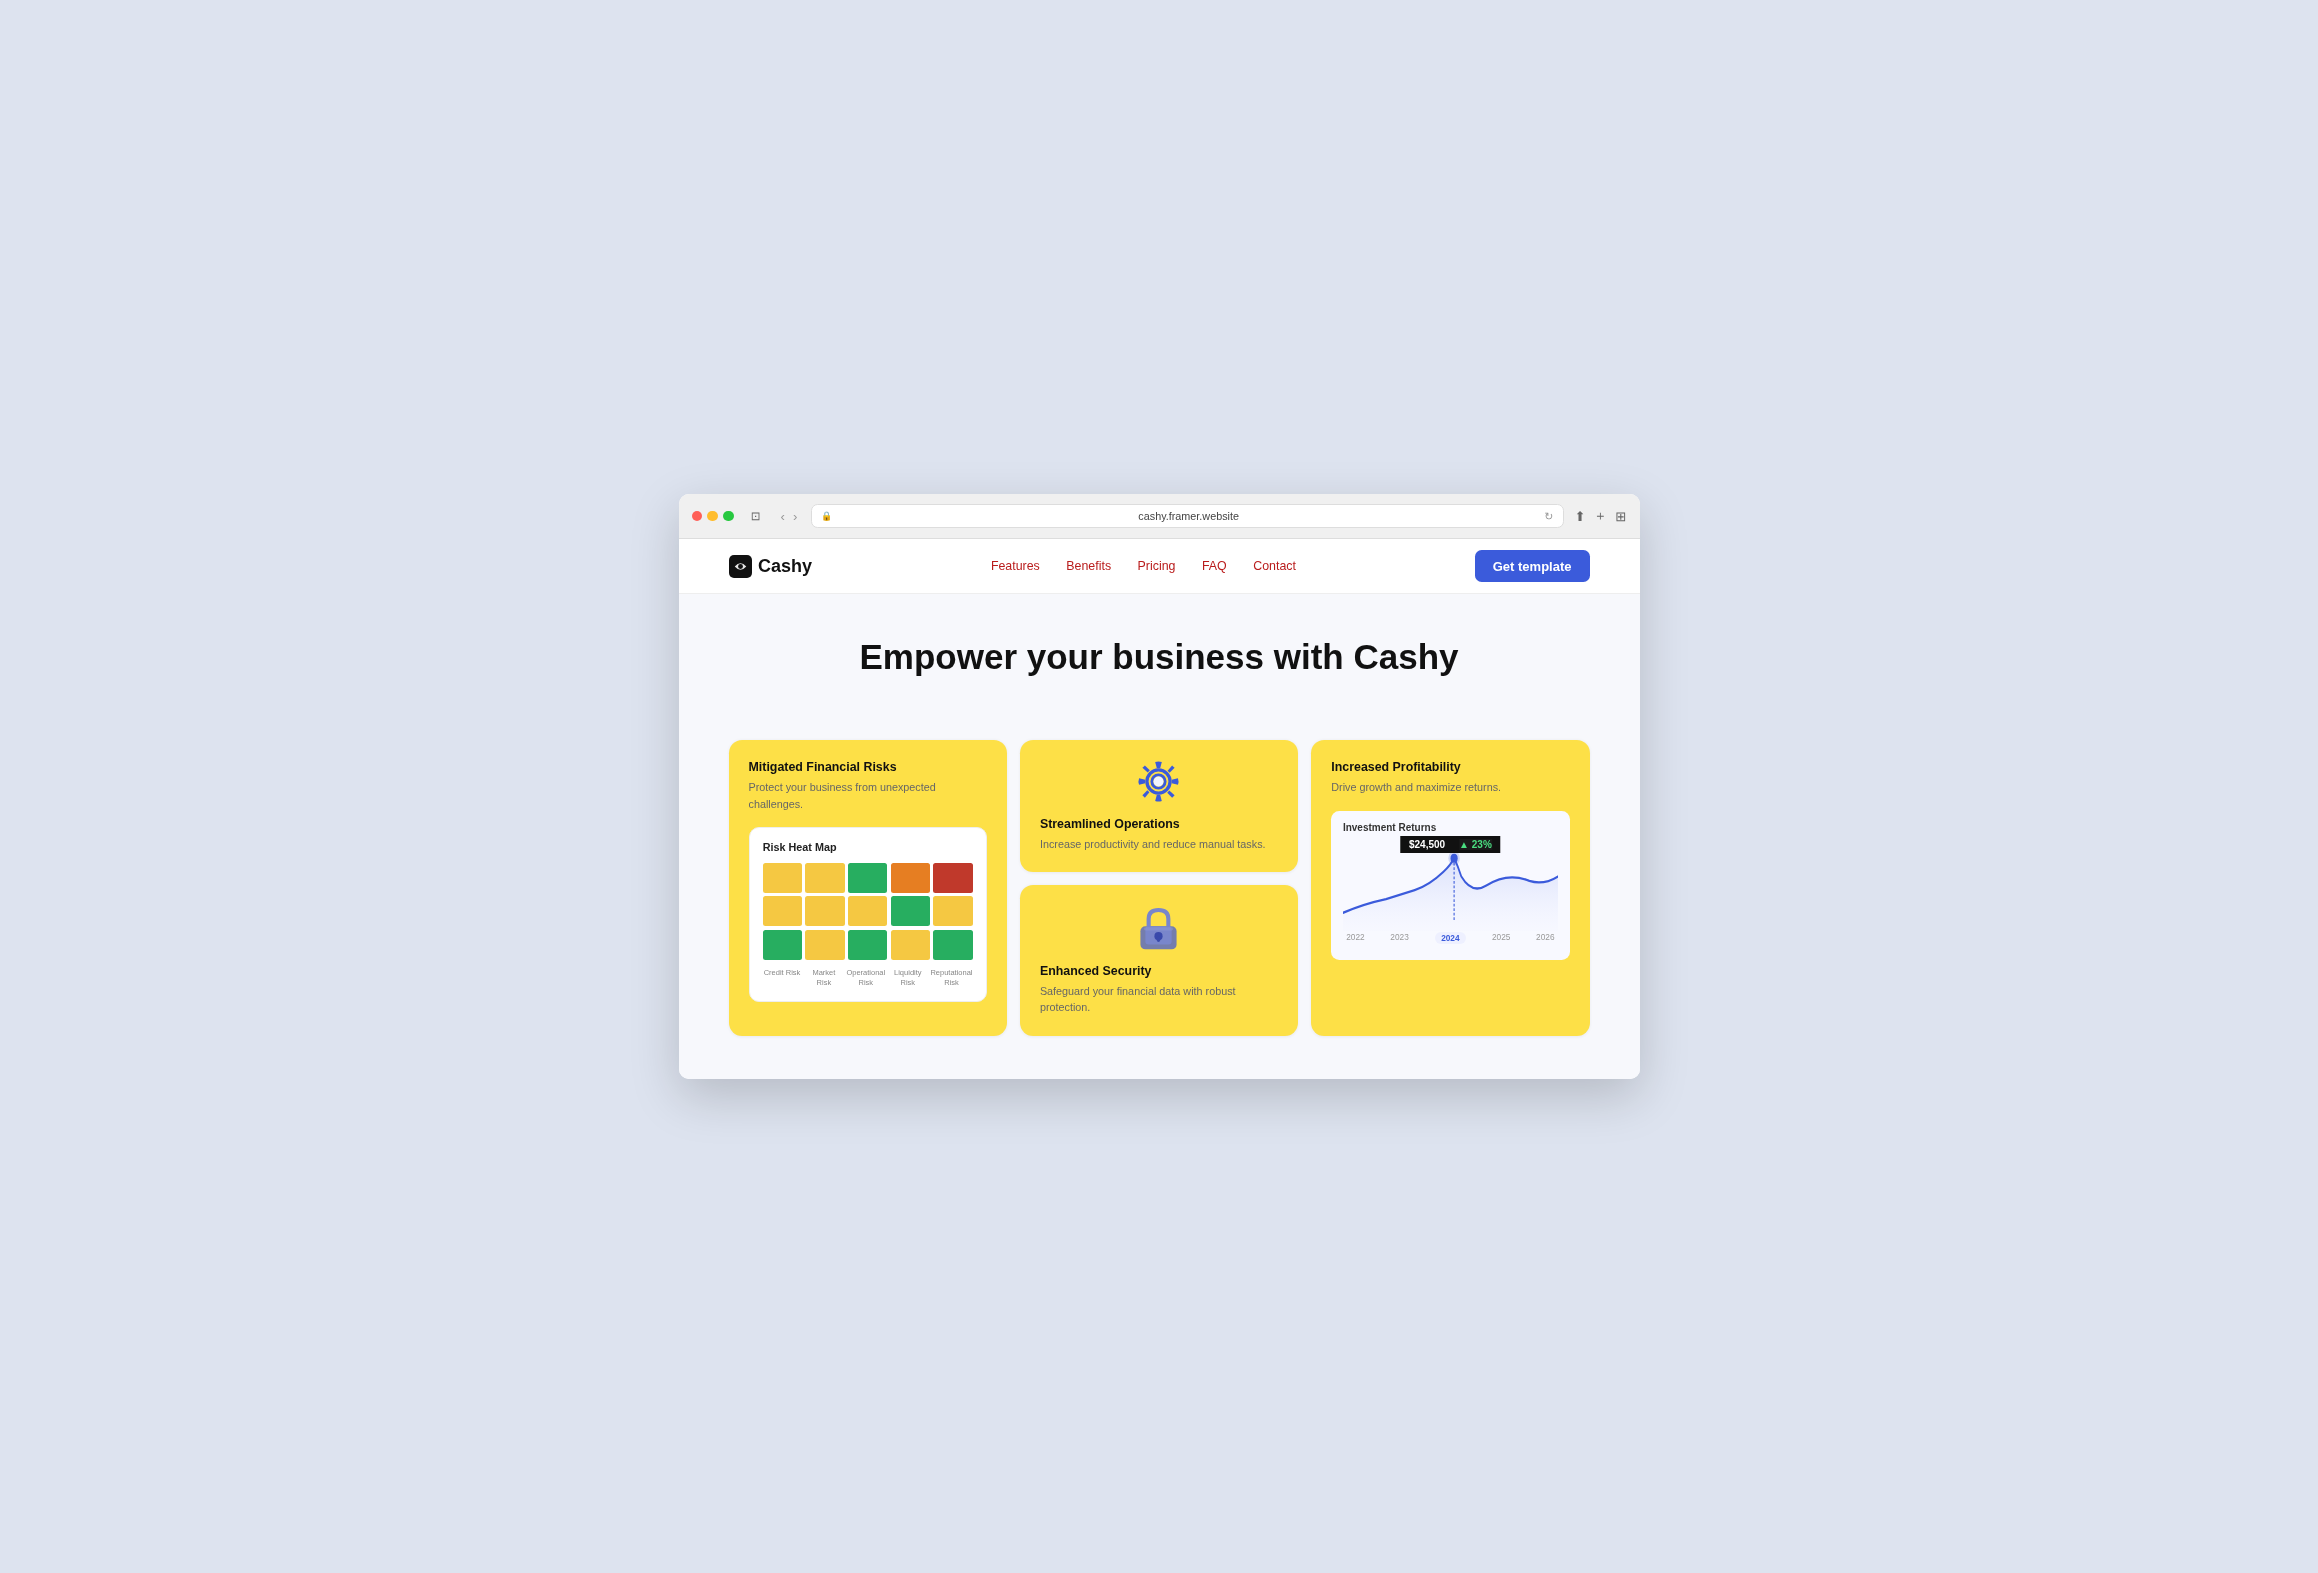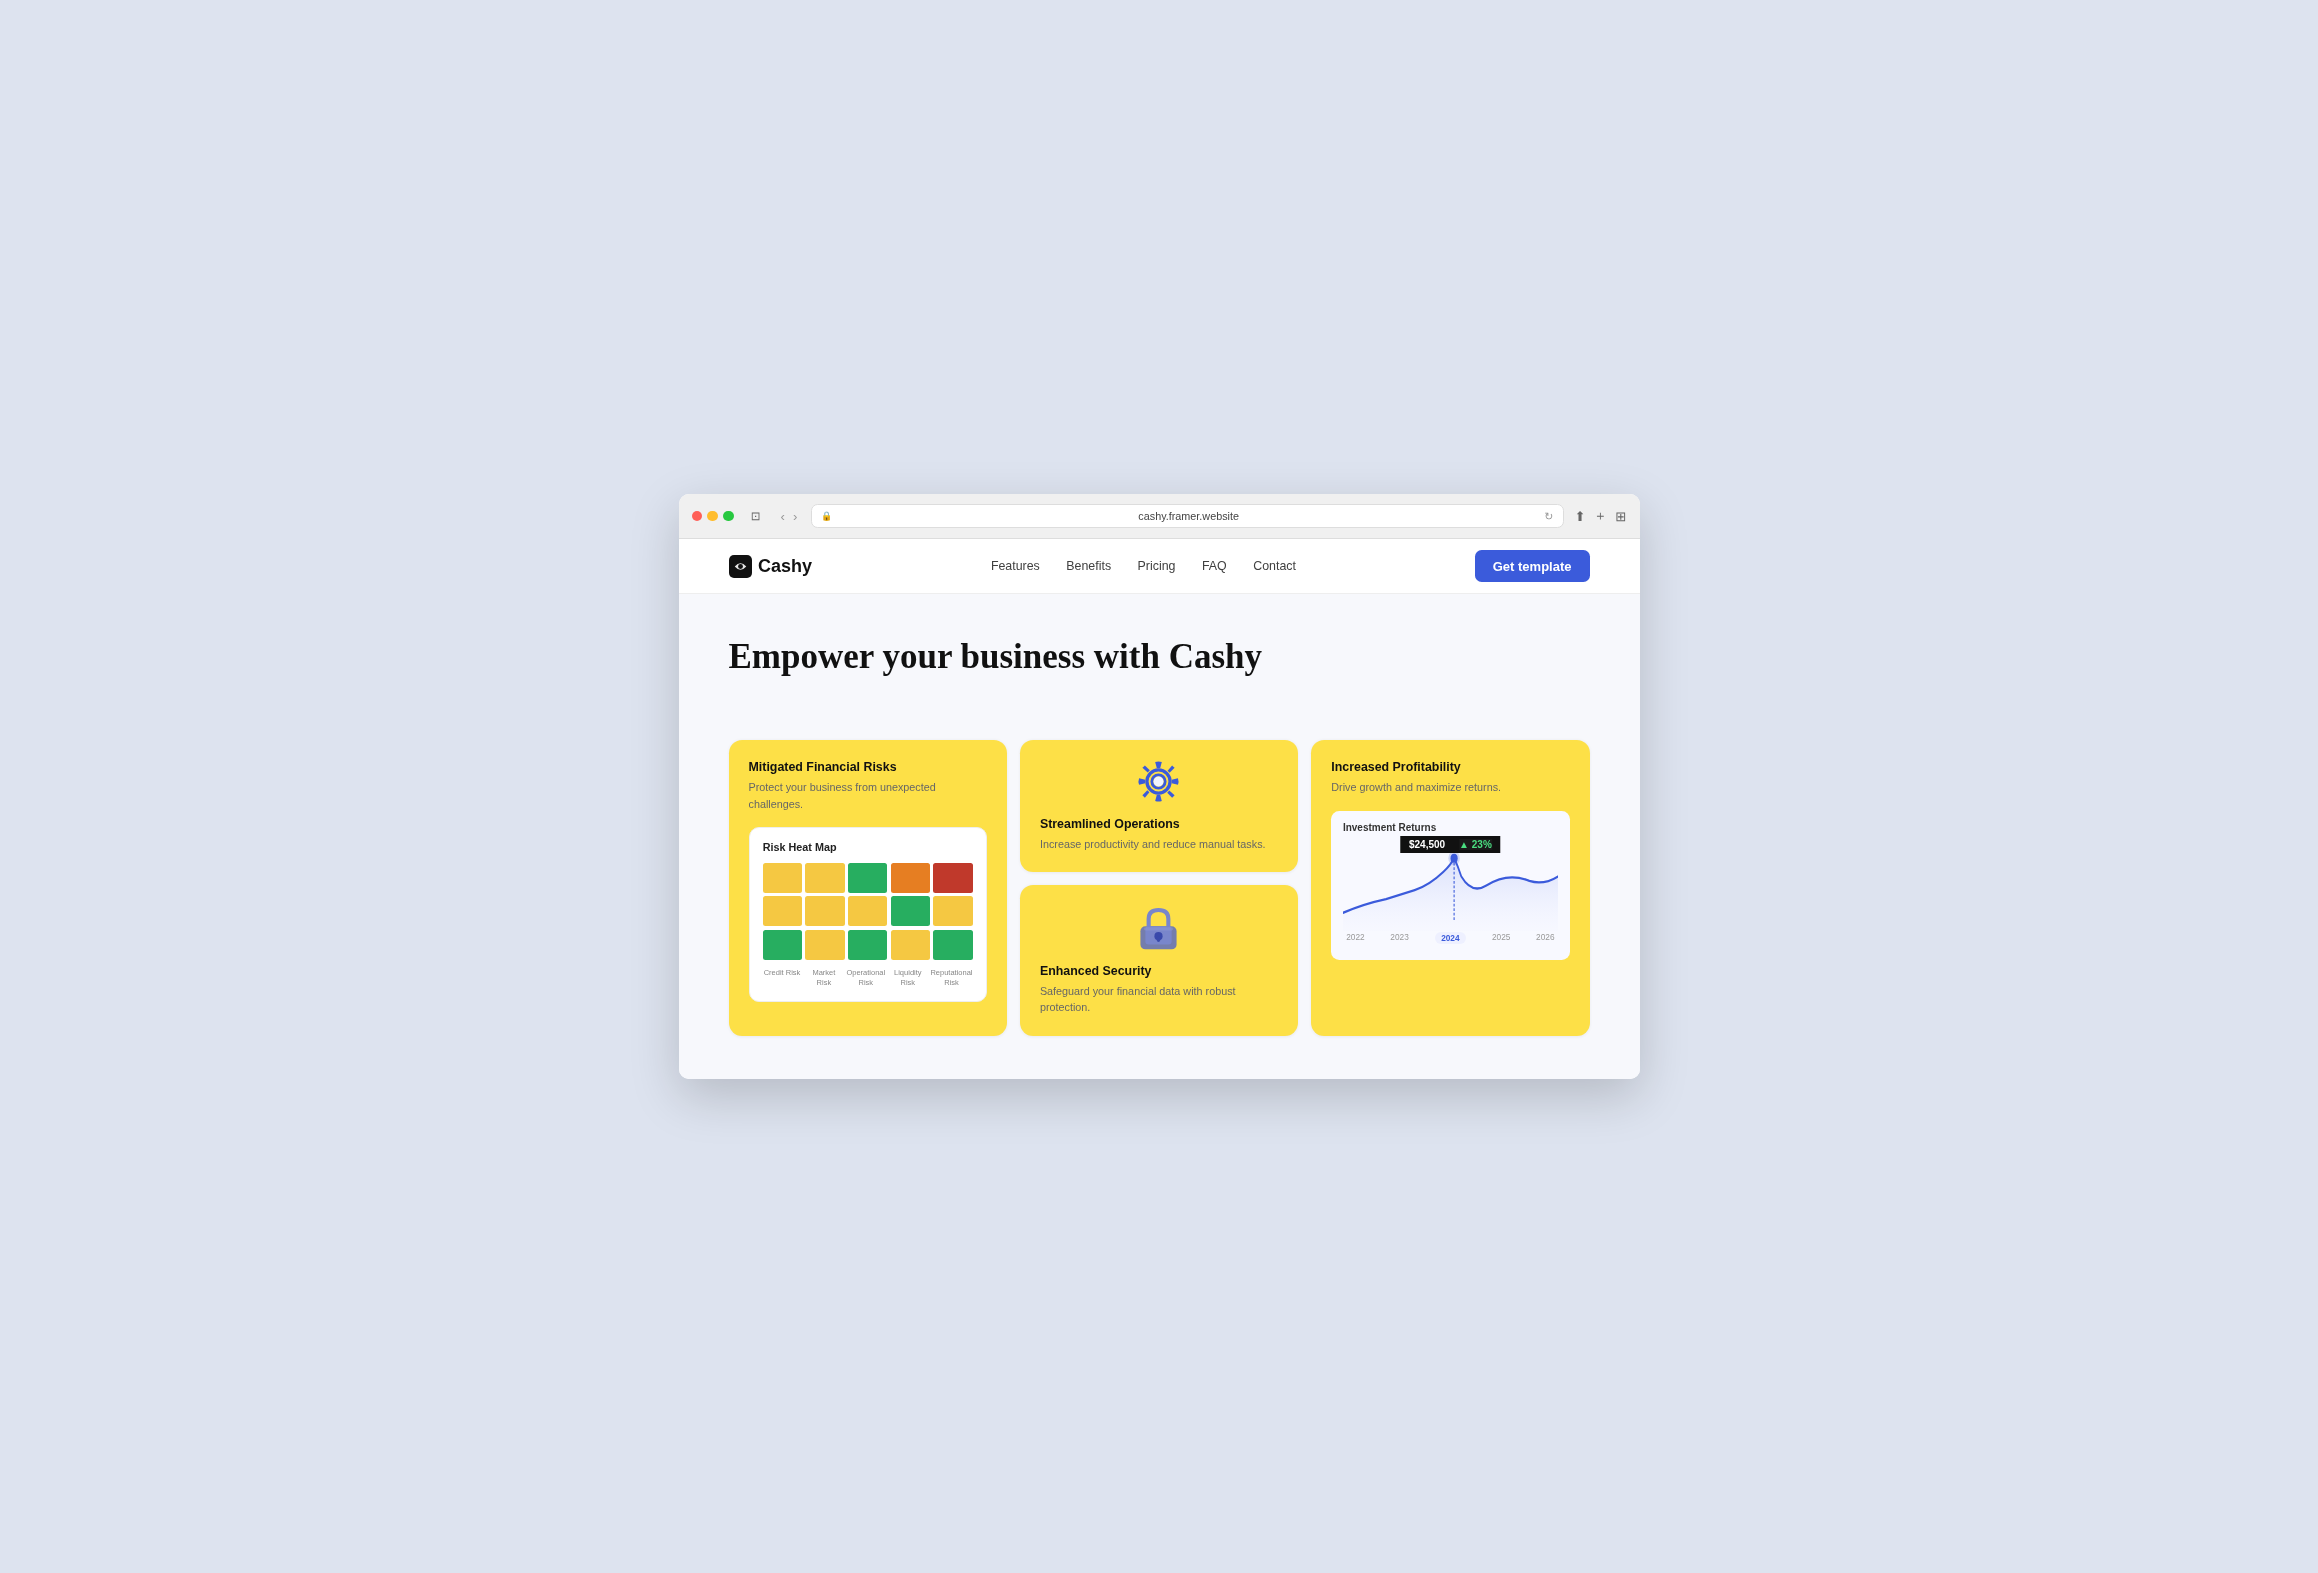--- a/index.html
+++ b/index.html
@@ -125,39 +125,38 @@
       width: 23px;
       height: 23px;
     }
     .nav-links {
       display: flex;
       gap: 26.5px;
       align-items: center;
     }
     .nav-link {
       font-size: 12.4px;
-      color: #404040;
+      color: #b91c1c;
       text-decoration: none;
       cursor: pointer;
     }
     .get-template-btn {
       background: #3b5bdb;
       color: #fff;
       border: none;
       border-radius: 6.6px;
       padding: 8.3px 18px;
       font-size: 13px;
       font-weight: 600;
       cursor: pointer;
     }
     
     .hero-section {
       padding: 43px 50px 33px;
-      text-align: left;
-      font-family: Liberation Serif, serif;
+      text-align: center;
     }
     .hero-title {
       font-size: 35px;
       font-weight: 800;
       color: #111;
       margin-bottom: 30px;
     }
     
     .cards-grid {
       display: grid;

